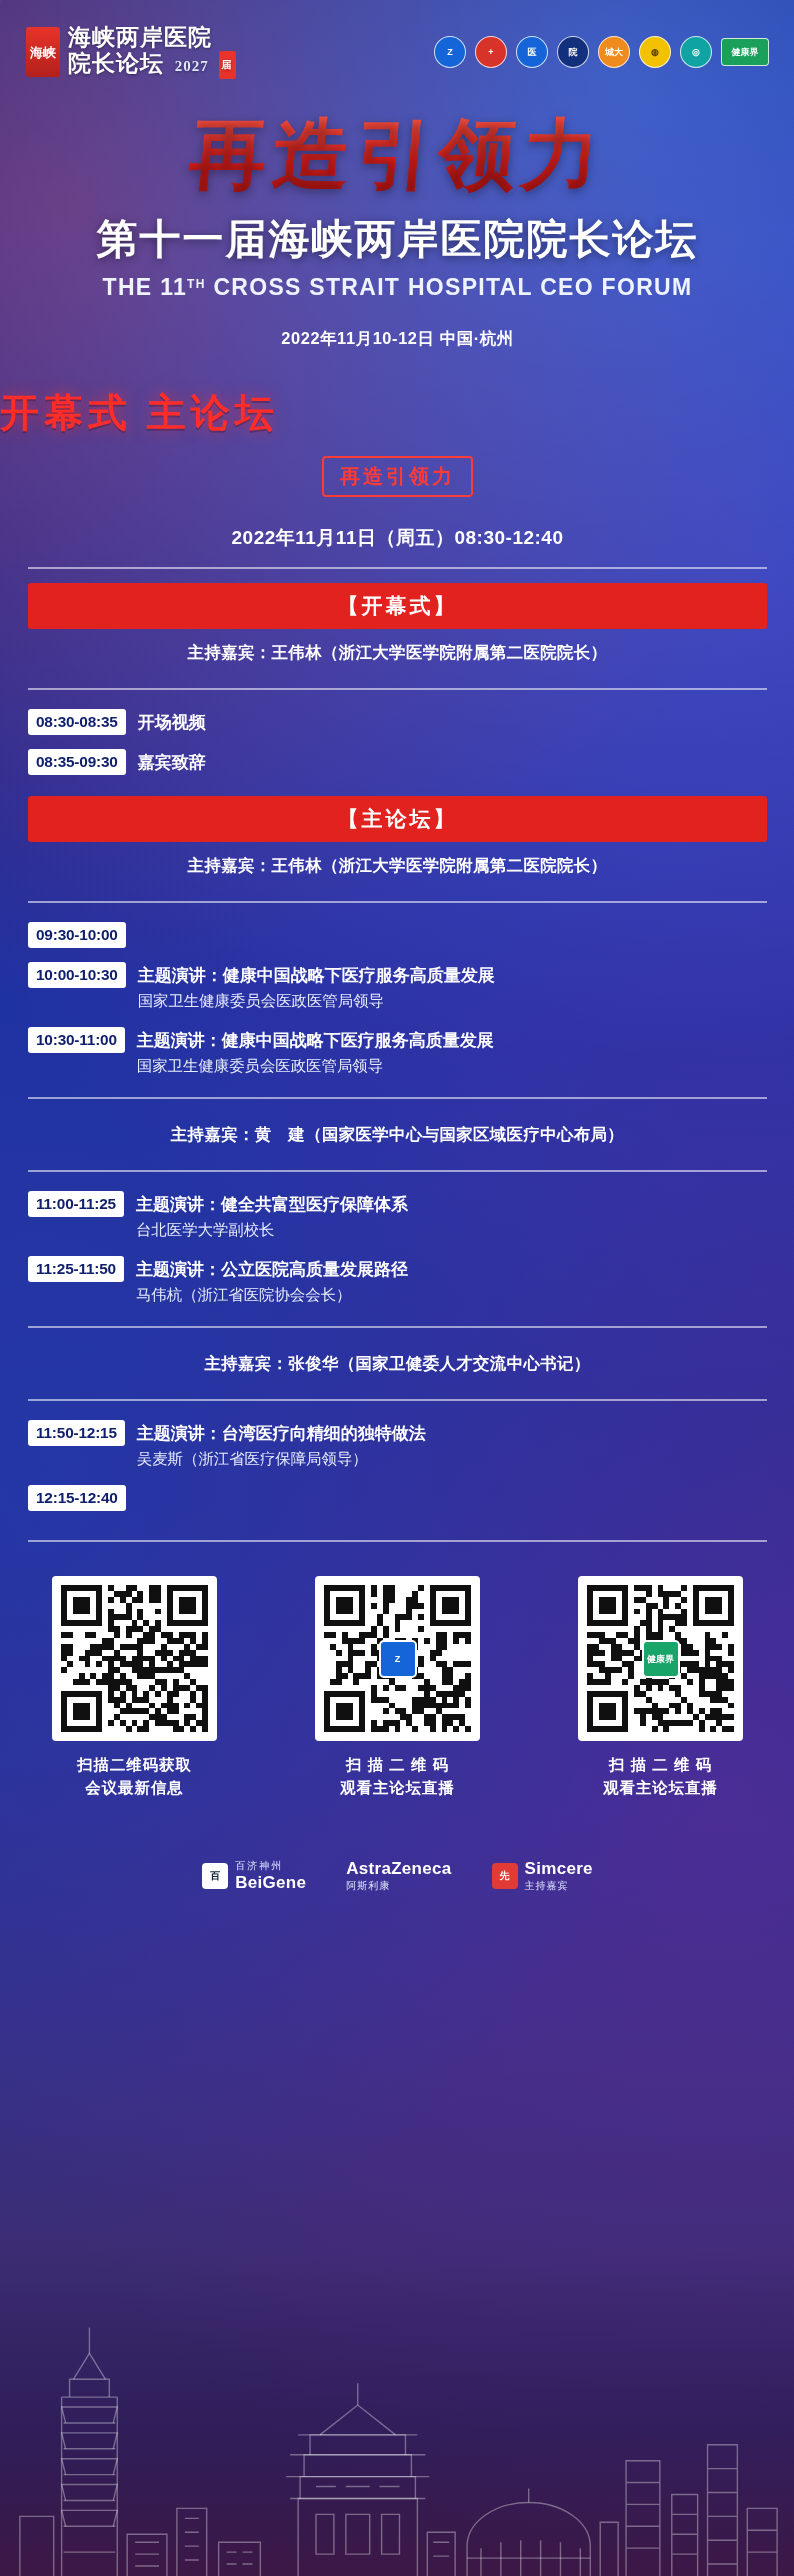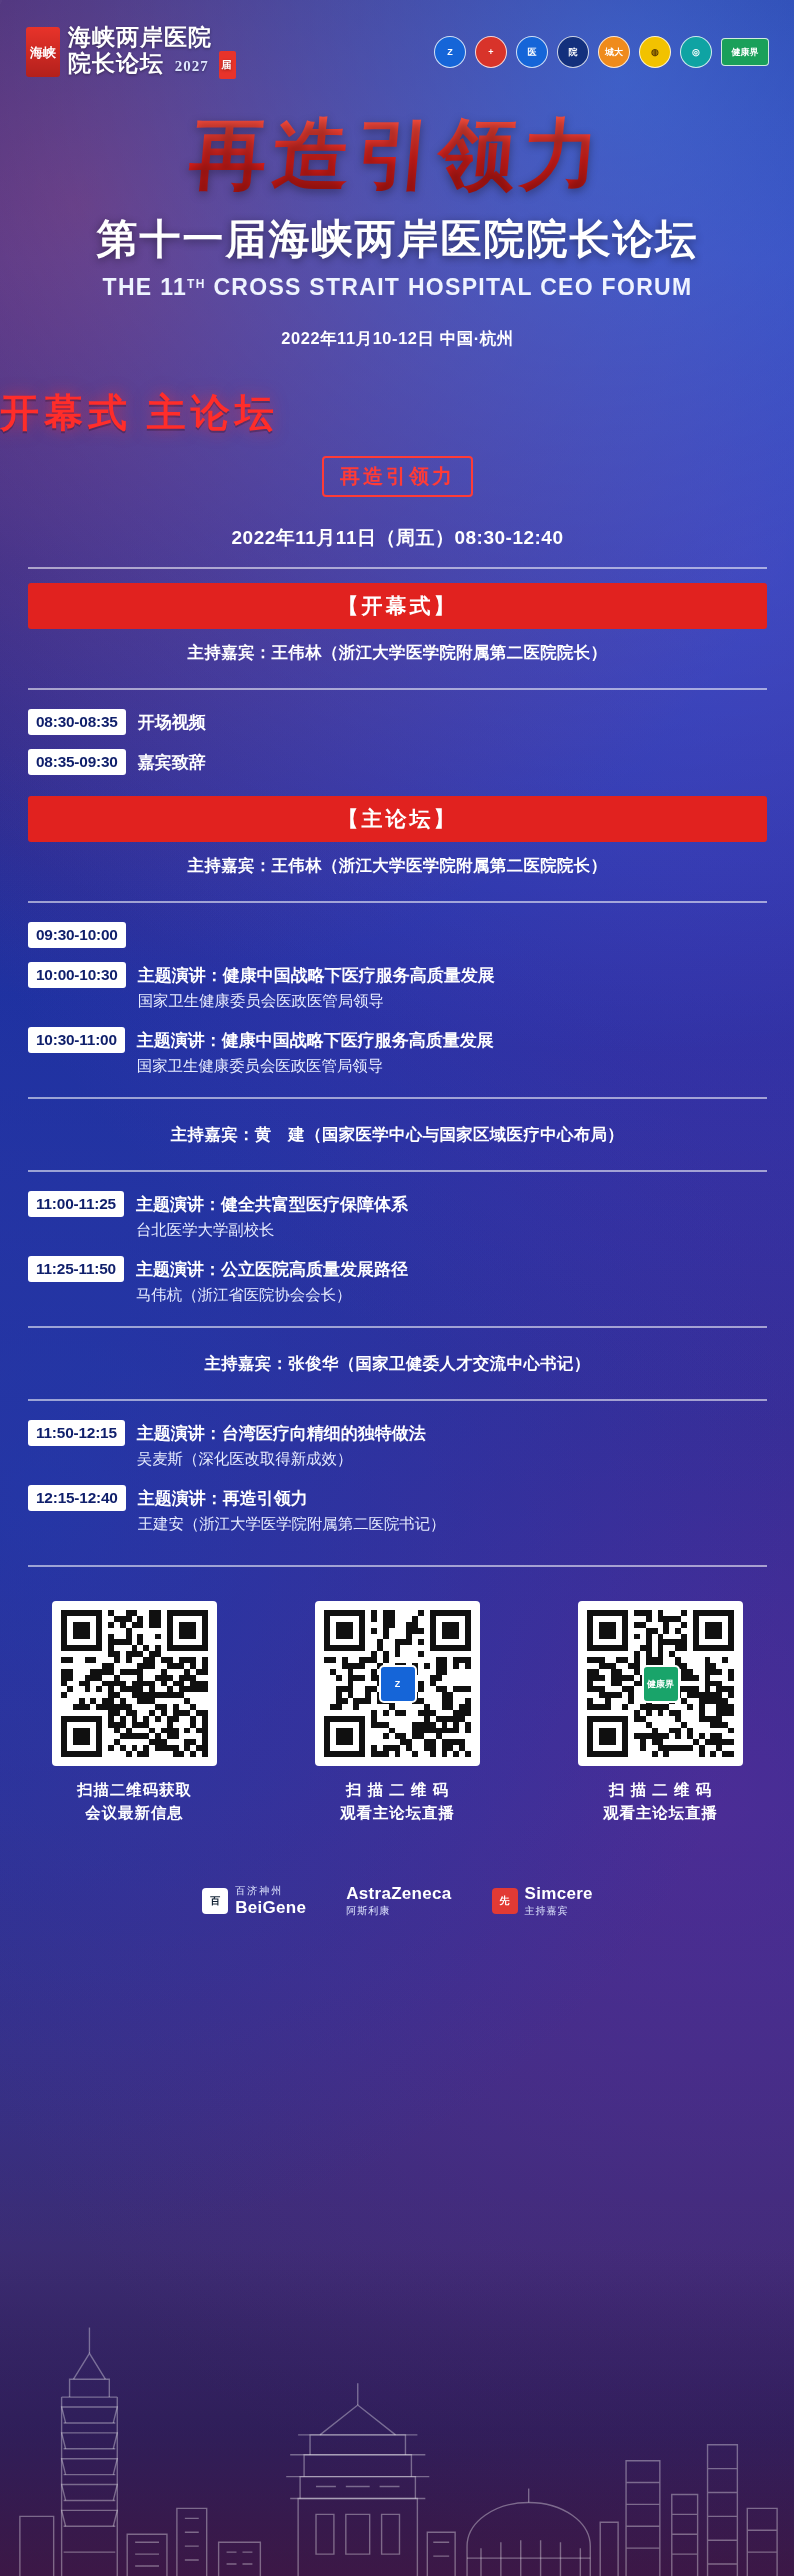--- a/index.html
+++ b/index.html
@@ -268,29 +268,25 @@
     </div>
 
     <div class="rule"></div>
     <div class="host">主持嘉宾：张俊华（国家卫健委人才交流中心书记）</div>
     <div class="rule"></div>
 
     <div class="row">
       <div class="time">11:50-12:15</div>
       <div class="rowtxt">
         <div class="t1">主题演讲：台湾医疗向精细的独特做法</div>
-        <div class="t2">吴麦斯（深化医改取得新成效）</div>
+        <div class="t2">吴麦斯（浙江省医疗保障局领导）</div>
       </div>
     </div>
     <div class="row">
       <div class="time">12:15-12:40</div>
-      <div class="rowtxt">
-        <div class="t1">主题演讲：再造引领力</div>
-        <div class="t2">王建安（浙江大学医学院附属第二医院书记）</div>
-      </div>
     </div>
 
     <div class="rule" style="margin-top:22px"></div>
   </div>
 
   <div class="qr-wrap">
     <div class="qr-item">
       <div class="qr-box">
         <div class="qr-img">
             <i class="qr-cell" style="left:32%;top:0%;width:4%;height:4%"></i>

